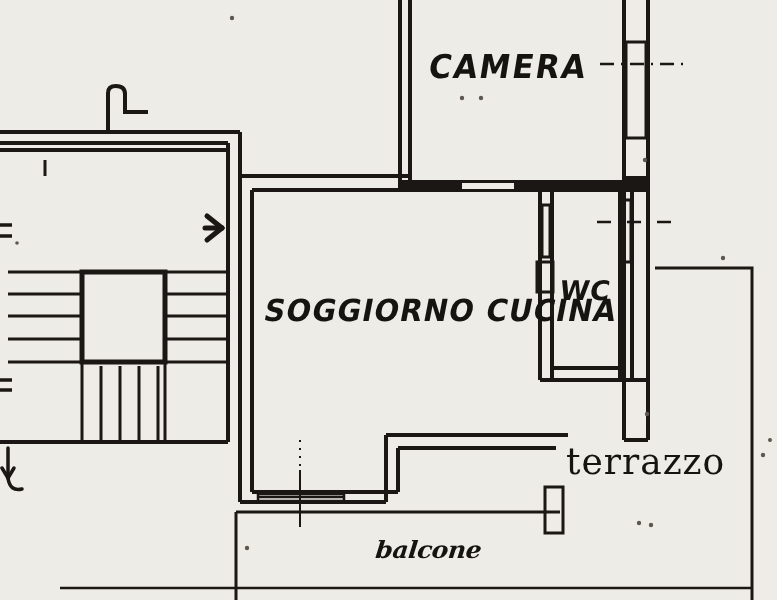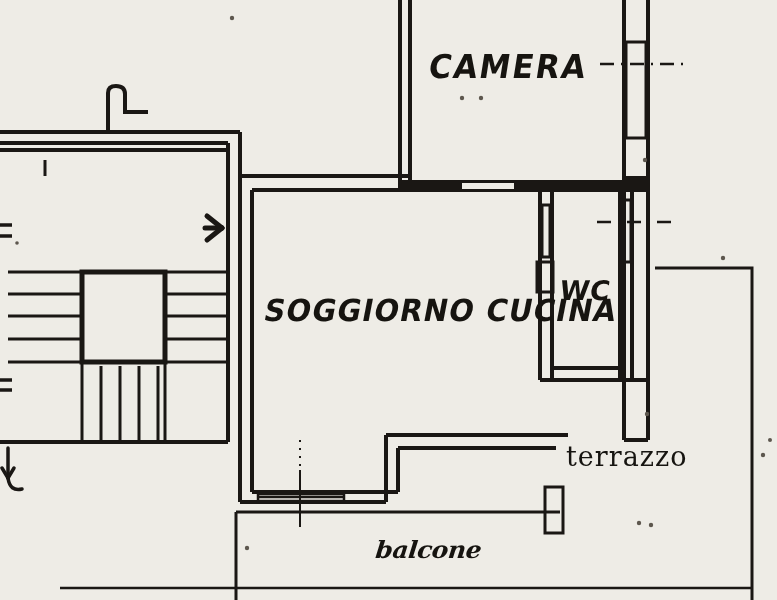--- a/index.html
+++ b/index.html
@@ -58,21 +58,21 @@
     font-size: 27px;
     font-weight: 600;
     letter-spacing: 0.5px;
     transform: skewX(-8deg);
     transform-origin: left top;
   }
   .lbl-terrazzo {
     left: 566px;
     top: 440px;
     font-family: "DejaVu Serif", serif;
-    font-size: 27px;
+    font-size: 36px;
     font-weight: 500;
     letter-spacing: 1px;
     transform: scaleY(1.02);
     transform-origin: left top;
   }
   .lbl-balcone {
     left: 377px;
     top: 536px;
     font-family: "DejaVu Serif", serif;
     font-size: 25px;

